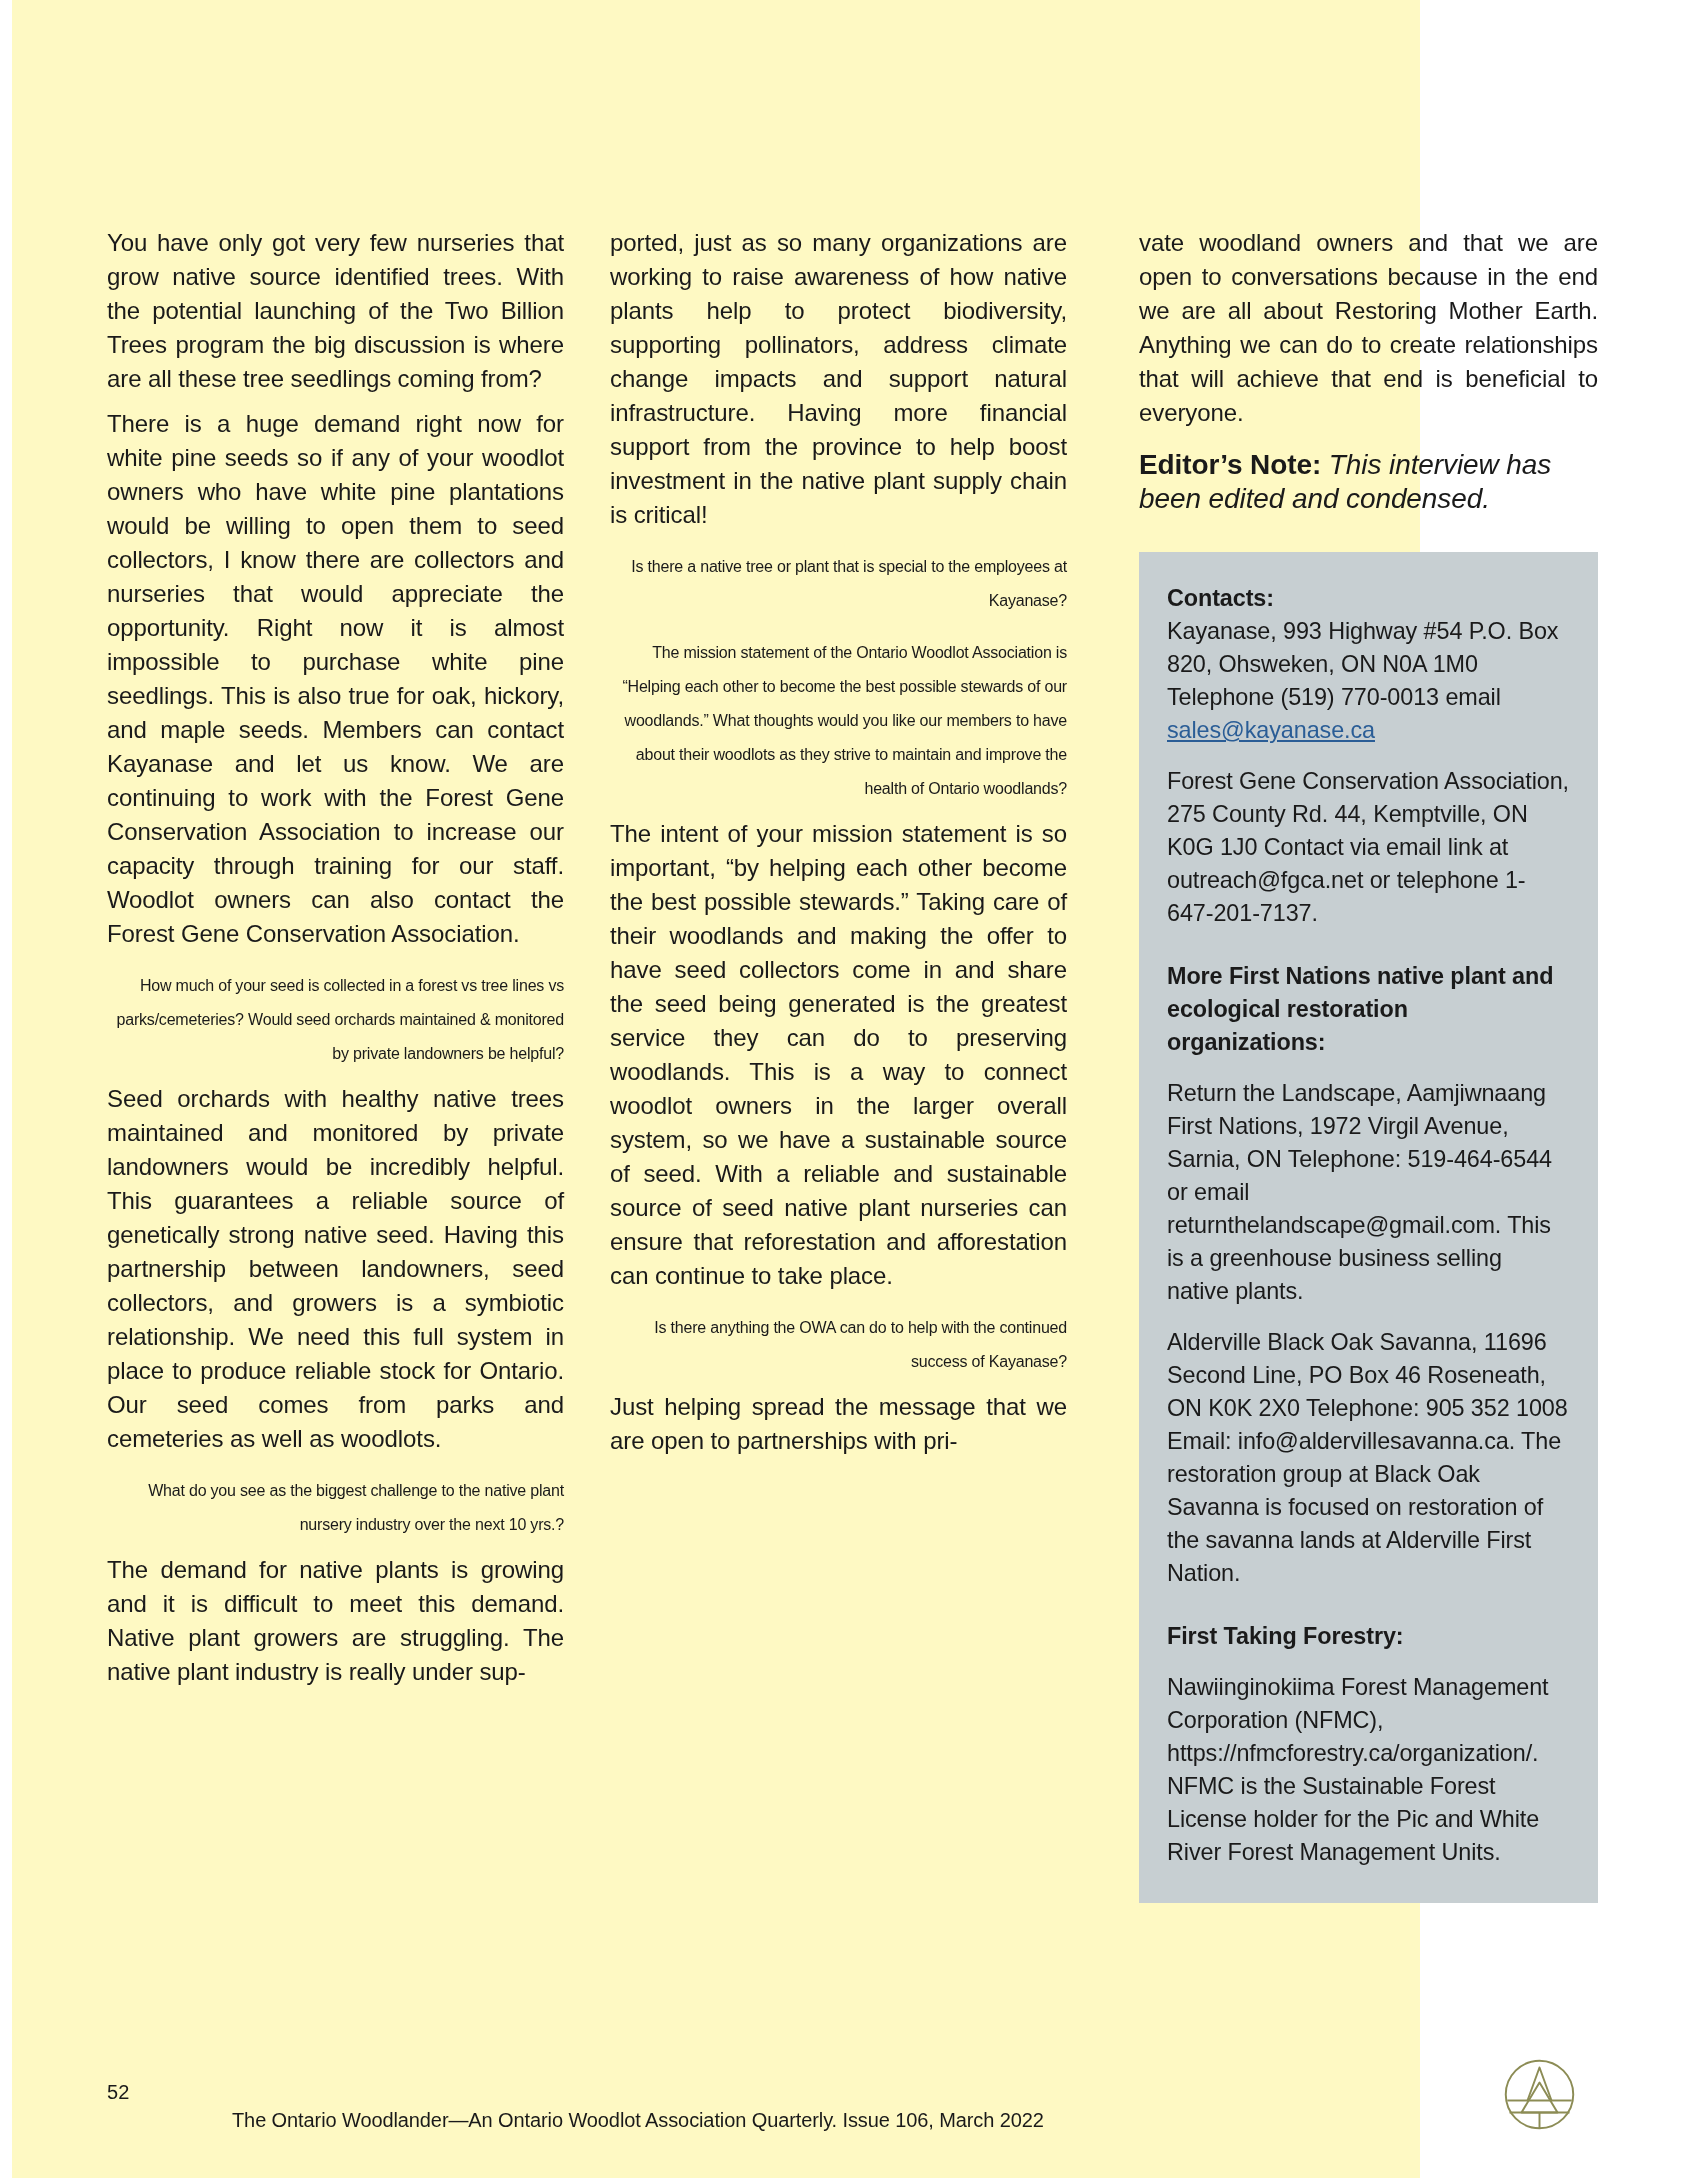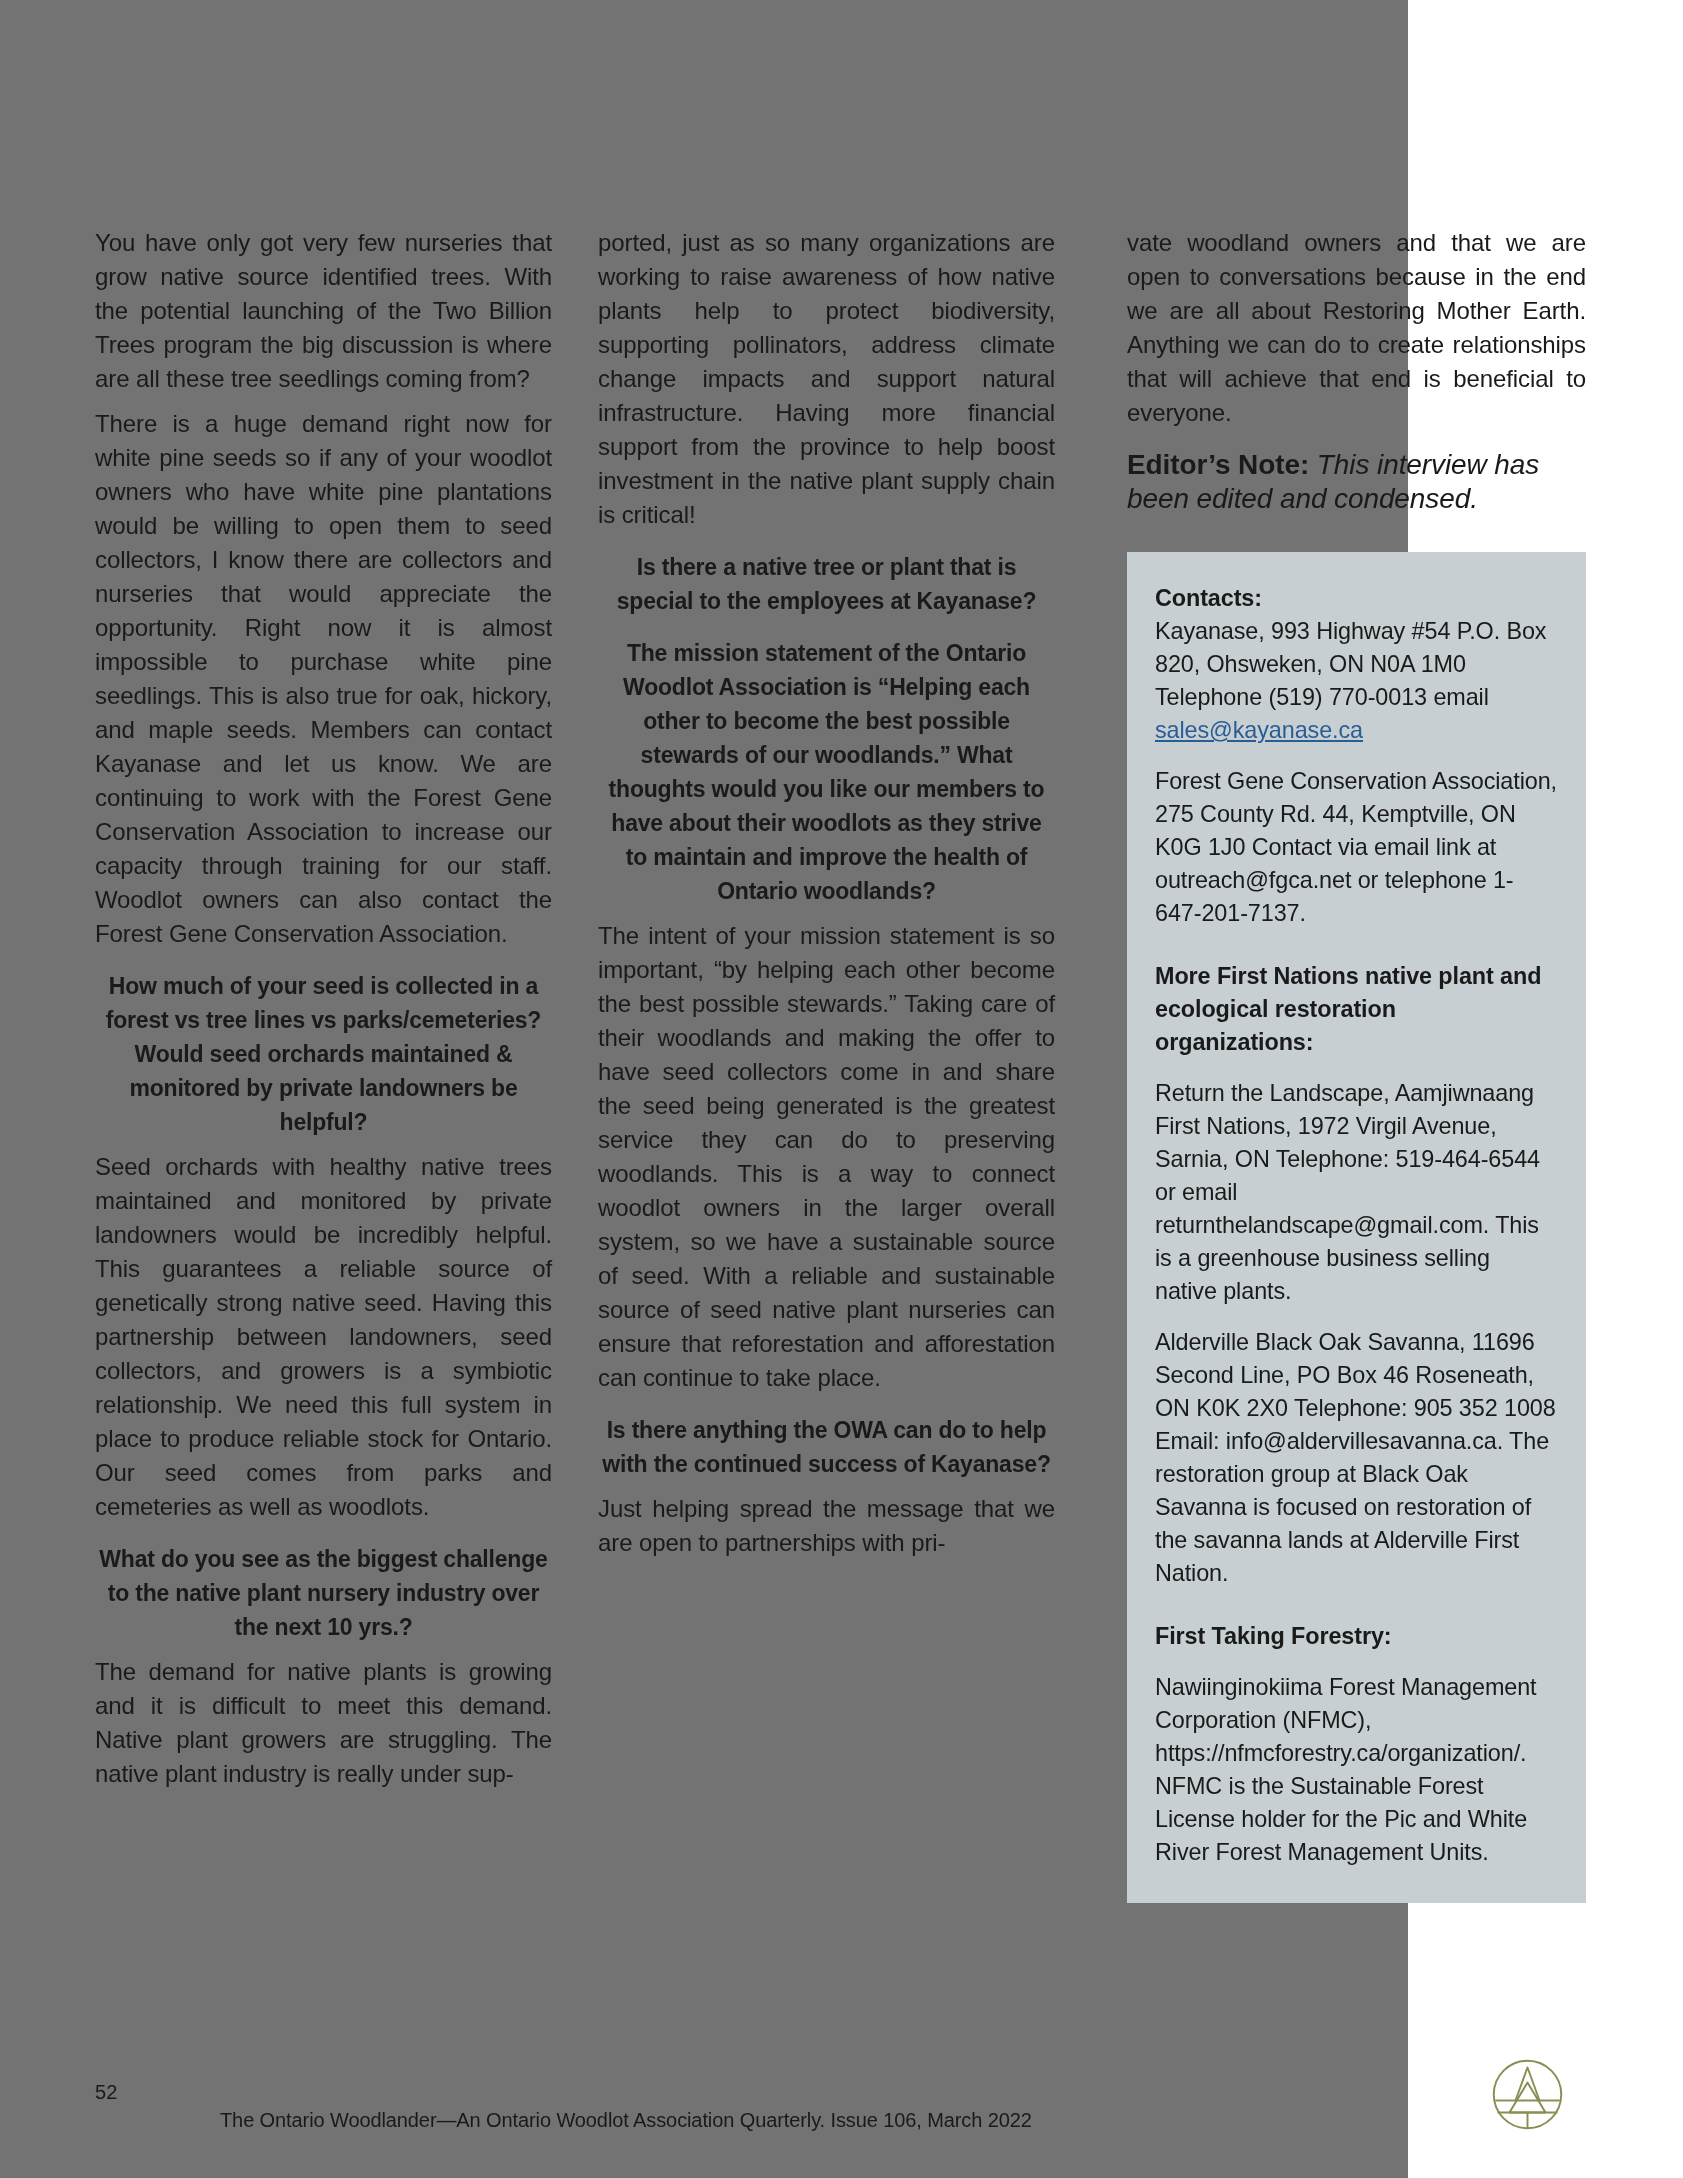--- a/index.html
+++ b/index.html
@@ -10,24 +10,24 @@
   body {
     width: 1683px;
     height: 2178px;
     font-family: "Liberation Sans", sans-serif;
     color: #1a1a1a;
     position: relative;
     overflow: hidden;
   }
   .page {
     position: absolute;
-    left: 0; top: 0;
+    left: 12px; top: 0;
     width: 1408px;
     height: 2178px;
-    background: #737373;
+    background: #fef9c3;
   }
   .columns {
     position: absolute;
     left: 95px;
     top: 226px;
     width: 1465px;
     display: flex;
     gap: 46px;
   }
   .col {
@@ -44,24 +44,24 @@
     font-size: 24px;
     line-height: 34px;
     text-align: justify;
     letter-spacing: -0.1px;
     font-weight: 400;
     -webkit-font-smoothing: antialiased;
   }
   p.last { margin-bottom: 0; }
   h3.qhead {
     margin: 18px 0 11px 0;
-    font-size: 23px;
+    font-size: 16px;
     line-height: 34px;
-    font-weight: 700;
-    text-align: center;
+    font-weight: 400;
+    text-align: right;
     letter-spacing: -0.2px;
   }
 
   
   .contacts-box {
     margin-top: 36px;
     background: #c7cfd2;
     padding: 30px 28px 34px 28px;
     box-sizing: border-box;
     width: 459px;

